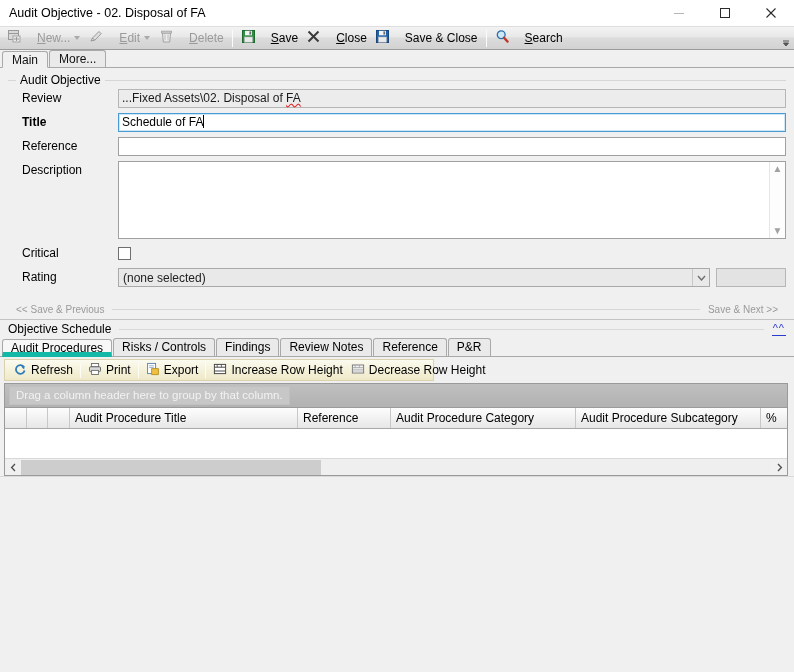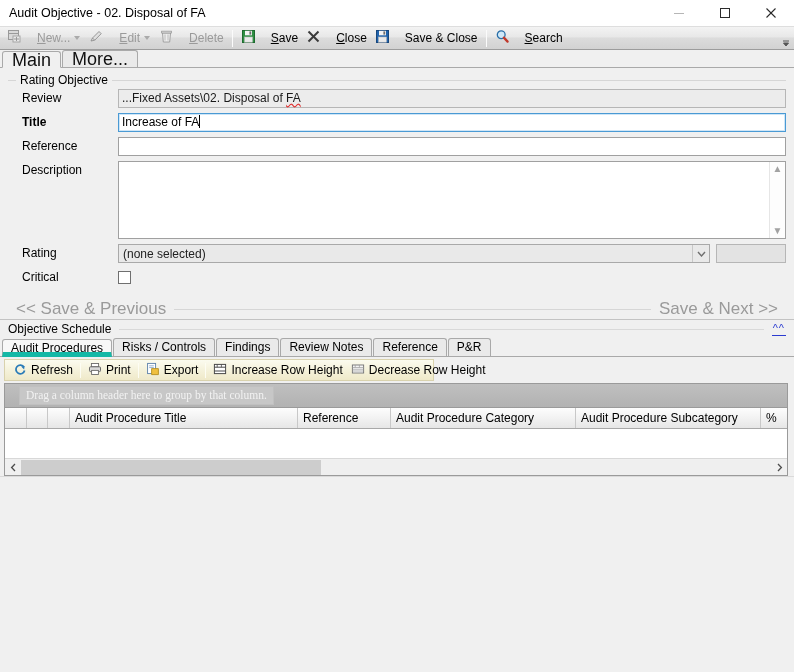--- a/index.html
+++ b/index.html
@@ -86,21 +86,21 @@
     height: 18px;
     display: flex; align-items: flex-end;
     padding-left: 2px;
     background: #f0f0f0;
     border-bottom: 1px solid #a9a9a9;
     position: relative; z-index: 1;
   }
   .tab {
     height: 17px; line-height: 16px;
     padding: 0 9px;
-    font-size: 18px;
+    font-size: 12px;
     background: #eaeaea;
     border: 1px solid #a9a9a9;
     border-bottom: none;
     border-radius: 3px 3px 0 0;
     margin-right: 1px;
     color: #111;
   }
   .tab.active {
     background: #f0f0f0;
     margin-bottom: -1px;
@@ -224,21 +224,21 @@
 
   
   .navbar {
     display: flex; align-items: center;
     padding: 6px 8px 0 8px;
     margin-top: 6px;
     height: 26px;
     position: relative;
   }
   .navlink {
-    color: #9a9a9a; font-size: 17px; white-space: nowrap;
+    color: #9a9a9a; font-size: 10px; white-space: nowrap;
   }
   .navline {
     flex: 1 1 auto; height: 1px; background: #d6d6d6; margin: 0 8px;
   }
 
   
   .schedhead {
     flex: 0 0 auto;
     border-top: 1px solid #c3c3c3;
     background: #f0f0f0;
@@ -313,23 +313,22 @@
     margin: 2px 6px 0 4px;
     border: 1px solid #9a9a9a;
     background: #fff;
     display: flex; flex-direction: column;
     min-height: 0;
   }
   .groupband {
     height: 24px; flex: 0 0 auto;
     background: linear-gradient(to bottom, #bfbfbf 0%, #b2b2b2 100%);
     display: flex; align-items: center;
-    padding-left: 14px;
+    padding-left: 4px;
     border-bottom: 1px solid #9a9a9a;
-    font-family: Liberation Serif, serif;
   }
   .groupband-hint {
     background: #c7c7c7;
     border: 1px solid #c0c0c0;
     color: #f2f2f2;
     font-size: 11.5px;
     padding: 2px 6px 3px 6px;
     white-space: nowrap;
   }
   .colheader {
@@ -499,36 +498,36 @@
     </div>
   </div>
 
   <div class="tabstrip">
     <div class="tab active">Main</div>
     <div class="tab">More...</div>
   </div>
 
   <div class="formpanel">
     <div class="groupbox">
-      <div class="groupbox-title">Rating Objective</div>
+      <div class="groupbox-title">Audit Objective</div>
 
       <div class="row">
         <div class="row-label">Review</div>
         <div class="row-field">
           <div class="inp readonly">
             <span class="fieldtext"><span>...Fixed Assets\02. Disposal of </span><span class="squiggle">FA</span></span>
           </div>
         </div>
       </div>
 
       <div class="row">
         <div class="row-label bold">Title</div>
         <div class="row-field">
           <div class="inp focused">
-            <span class="fieldtext"><span>Increase of FA</span><span class="caret"></span></span>
+            <span class="fieldtext"><span>Schedule of FA</span><span class="caret"></span></span>
           </div>
         </div>
       </div>
 
       <div class="row">
         <div class="row-label">Reference</div>
         <div class="row-field">
           <div class="inp">
             <span class="fieldtext"></span>
           </div>
@@ -538,44 +537,44 @@
       <div class="row">
         <div class="row-label">Description</div>
         <div class="row-field">
           <div class="textarea-wrap">
             <div class="textarea-body"></div>
             <div class="ta-scroll">
               <span class="chev">▲</span>
               <span class="chev">▼</span>
             </div>
           </div>
+        </div>
+      </div>
+
+      <div class="row">
+        <div class="row-label">Critical</div>
+        <div class="row-field">
+          <div class="checkbox"></div>
         </div>
       </div>
 
       <div class="row">
         <div class="row-label">Rating</div>
         <div class="row-field">
           <div class="combo">
             <span>(none selected)</span>
             <span class="combo-btn">
               <svg width="9" height="6" viewBox="0 0 9 6">
                   <path d="M1 1 L4.5 5 L8 1" fill="none" stroke="#6f6f6f" stroke-width="1.4"></path>
                 </svg>
             </span>
           </div>
           <div class="ratingbox"></div>
         </div>
       </div>
-
-      <div class="row">
-        <div class="row-label">Critical</div>
-        <div class="row-field">
-          <div class="checkbox"></div>
-        </div>
-      </div>
     </div>
 
     <div class="navbar">
       <span class="navlink">&lt;&lt; Save &amp; Previous</span>
       <span class="navline"></span>
       <span class="navlink">Save &amp; Next &gt;&gt;</span>
     </div>
   </div>
 
   <div class="schedhead">

